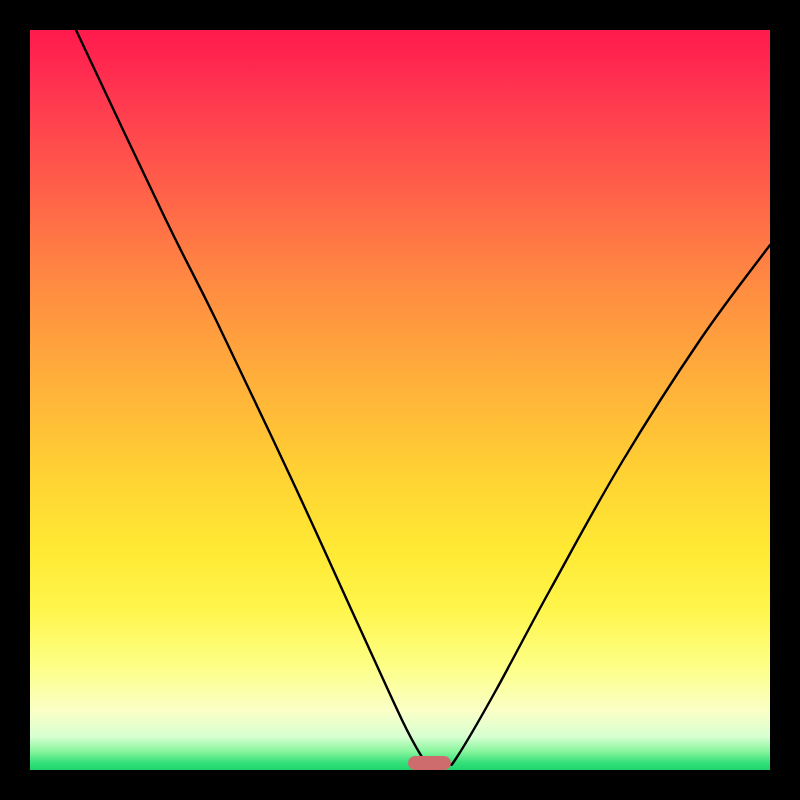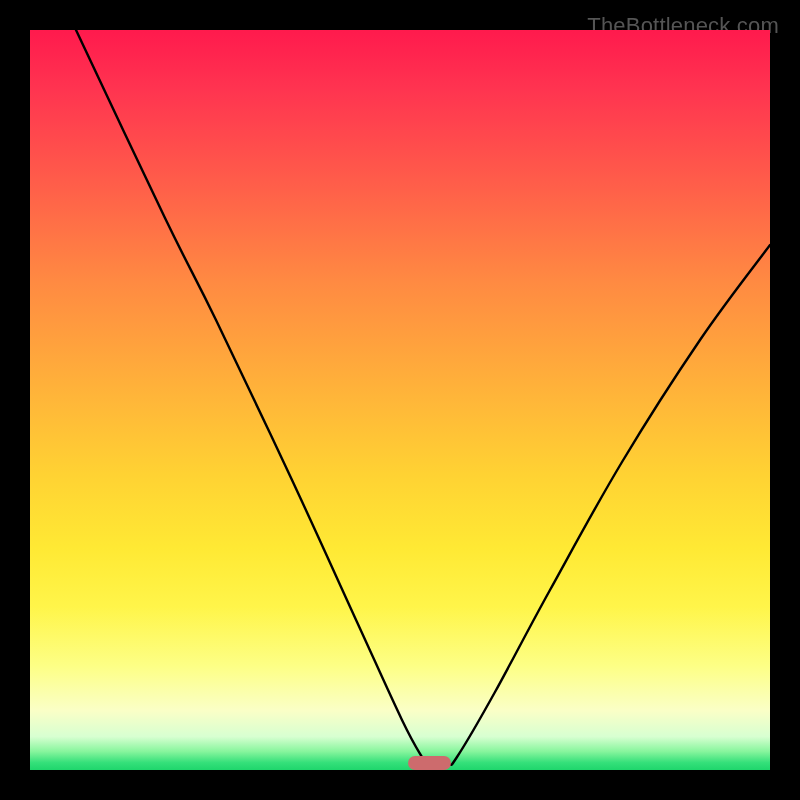--- a/index.html
+++ b/index.html
@@ -78,21 +78,20 @@
     fill: none;
     stroke: #000;
     stroke-width: 2.4;
     stroke-linecap: round;
   }
 </style>
 </head>
 <body>
 
 <div class="frame">
-  <div class="watermark">TheBottleneck.com</div>
   <div class="plot-area">
     <div class="gradient-bg"></div>
 
     <svg class="curve" viewBox="0 0 740 740" preserveAspectRatio="none">
       <path d="M 46 0 C 62.0 33.8, 109.8 135.8, 135 188 C 160.2 240.2, 163.1 242.8, 186 290 C 208.9 337.2, 236.6 395.6, 262 450 C 287.4 504.4, 307.2 548.8, 327 592 C 346.8 635.2, 360.3 665.7, 372 690 C 383.7 714.3, 387.3 719.1, 392 727 C 396.7 734.9, 393.3 732.7, 398 734 C 402.7 735.3, 412.8 735.3, 418 734 C 423.2 732.7, 418.5 740.0, 427 727 C 435.5 714.0, 448.3 692.1, 465 662 C 481.7 631.9, 497.1 601.4, 520 560 C 542.9 518.6, 565.0 477.0, 592 432 C 619.0 387.0, 643.4 349.1, 670 310 C 696.6 270.9, 727.4 232.1, 740 215"></path>
     </svg>
 
     <div class="marker" style="left: 378px; width: 43px; bottom: 0px;"></div>
   </div>
 </div>

